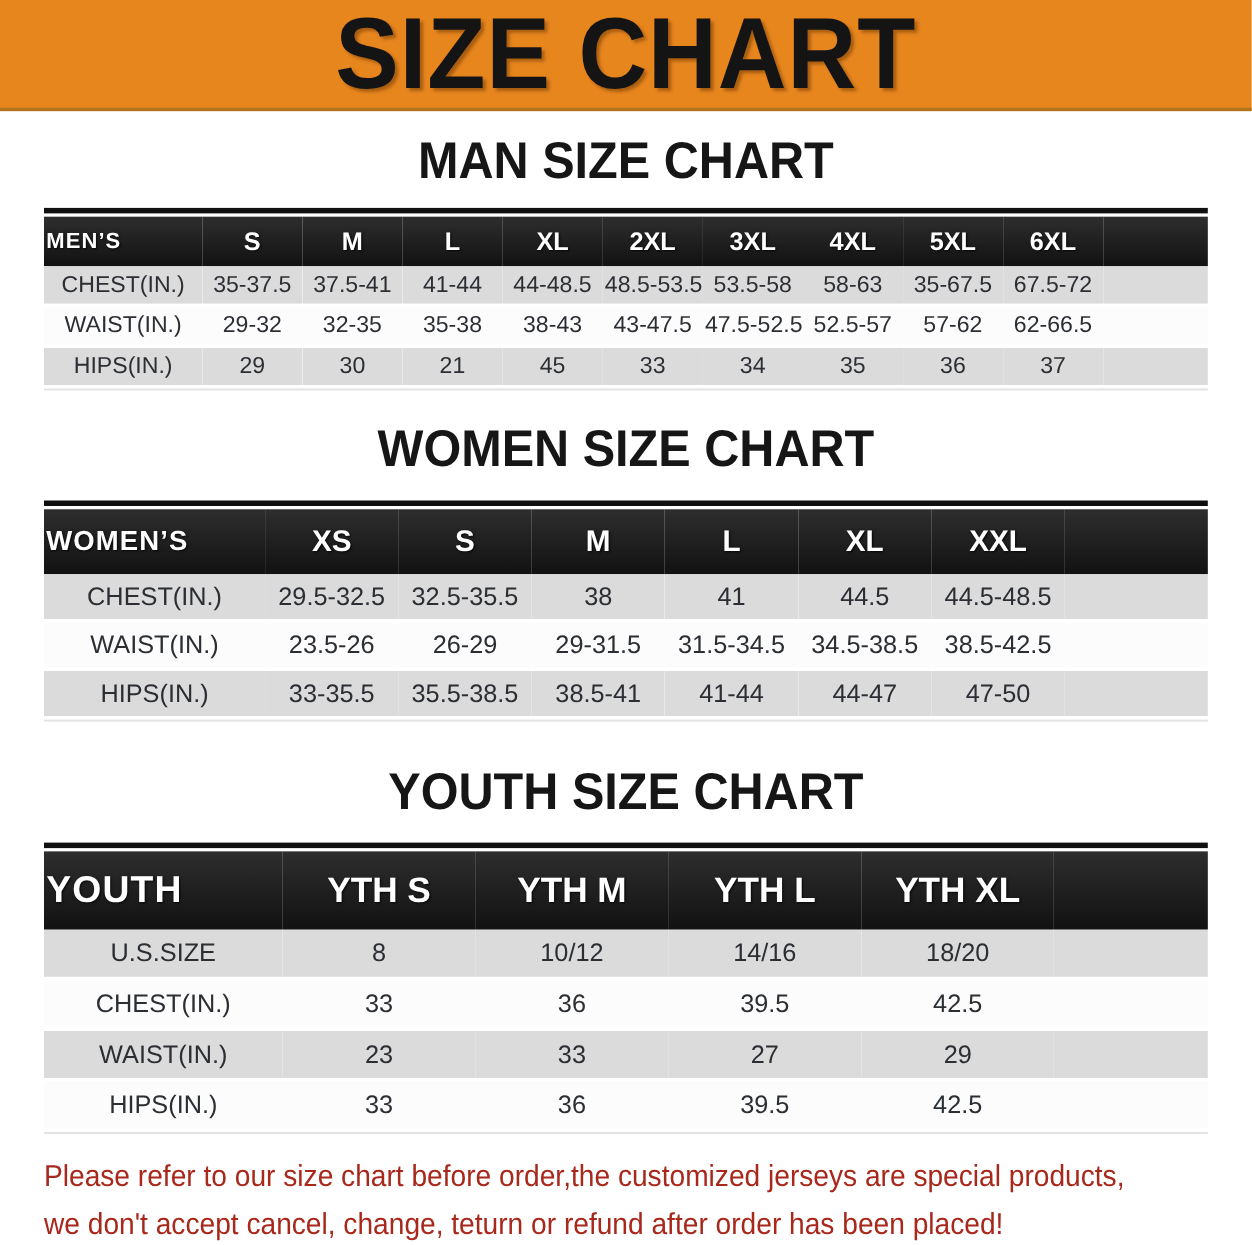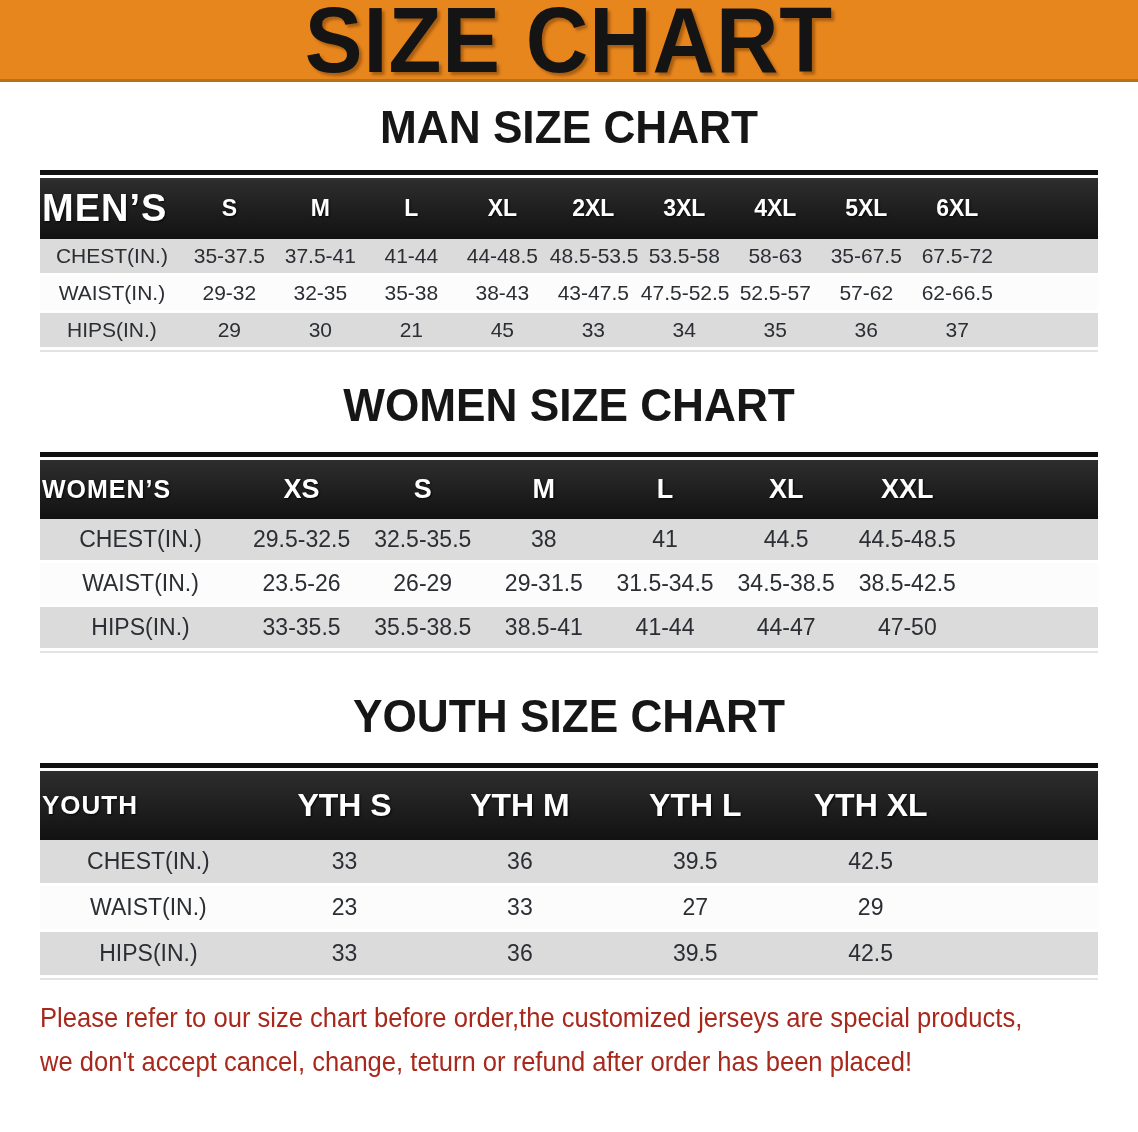--- a/index.html
+++ b/index.html
@@ -5,21 +5,21 @@
   * { box-sizing: border-box; }
   html, body {
     margin: 0; padding: 0;
     width: 1138px; height: 1132px;
     background: #ffffff;
     overflow: hidden;
     font-family: "Liberation Sans", "DejaVu Sans", sans-serif;
   }
   
   .banner {
-    height: 82px;
+    height: 101px;
     background: var(--banner-bg, #E8861E);
     border-bottom: 3px solid #b1731c;
     display: flex; align-items: center; justify-content: center;
   }
   .banner-title {
     font-size: 92px; font-weight: 700;
     color: var(--banner-text, #141414);
     letter-spacing: 1px; white-space: nowrap;
     transform: scale(0.94, 1.0);
     text-shadow: 3px 3px 3px rgba(90, 45, 0, 0.45);
@@ -63,31 +63,31 @@
   tbody th, tbody td {
     border-bottom: 3px solid #ffffff;
     font-weight: 400;
     color: #2b2e33;
     text-align: center;
     vertical-align: middle;
     overflow: hidden; white-space: nowrap;
   }
   
   .t-men thead th          { padding: 9px 2px;  font-size: 23px; }
-  .t-men thead th.corner   { font-size: 38px;   width: 13.6%; }
+  .t-men thead th.corner   { font-size: 20px;   width: 13.6%; }
   .t-men thead th.spacer   { width: 9%; }
   .t-men tbody th, .t-men tbody td { padding: 5px 2px; font-size: 21px; }
   
   .t-women thead th        { padding: 14px 2px; font-size: 27px; }
   .t-women thead th.corner { font-size: 25px;   width: 19%; }
   .t-women thead th.spacer { width: 12.3%; }
   .t-women tbody th, .t-women tbody td { padding: 7px 2px; font-size: 23px; }
   
   .t-youth thead th        { padding: 16px 2px; font-size: 32px; }
-  .t-youth thead th.corner { font-size: 26px;   width: 20.5%; }
+  .t-youth thead th.corner { font-size: 34px;   width: 20.5%; }
   .t-youth thead th.spacer { width: 13.2%; }
   .t-youth tbody th, .t-youth tbody td { padding: 8px 2px; font-size: 23px; }
   
   .footer { margin: 16px 0 0 40px; }
   .footer-line {
     color: var(--footer-red, #A8281C);
     font-size: 27.5px;
     line-height: 44px;
     white-space: nowrap;
     transform: scaleX(0.93);
@@ -228,20 +228,28 @@
               <th class="corner">YOUTH</th>
               <th class="col-h">YTH S</th>
               <th class="col-h">YTH M</th>
               <th class="col-h">YTH L</th>
               <th class="col-h">YTH XL</th>
               <th class="spacer"></th>
             </tr>
           </thead>
         <tbody>
             <tr>
+              <th class="row-label">U.S.SIZE</th>
+              <td>8</td>
+              <td>10/12</td>
+              <td>14/16</td>
+              <td>18/20</td>
+              <td class="spacer"></td>
+            </tr>
+            <tr>
               <th class="row-label">CHEST(IN.)</th>
               <td>33</td>
               <td>36</td>
               <td>39.5</td>
               <td>42.5</td>
               <td class="spacer"></td>
             </tr>
             <tr>
               <th class="row-label">WAIST(IN.)</th>
               <td>23</td>

